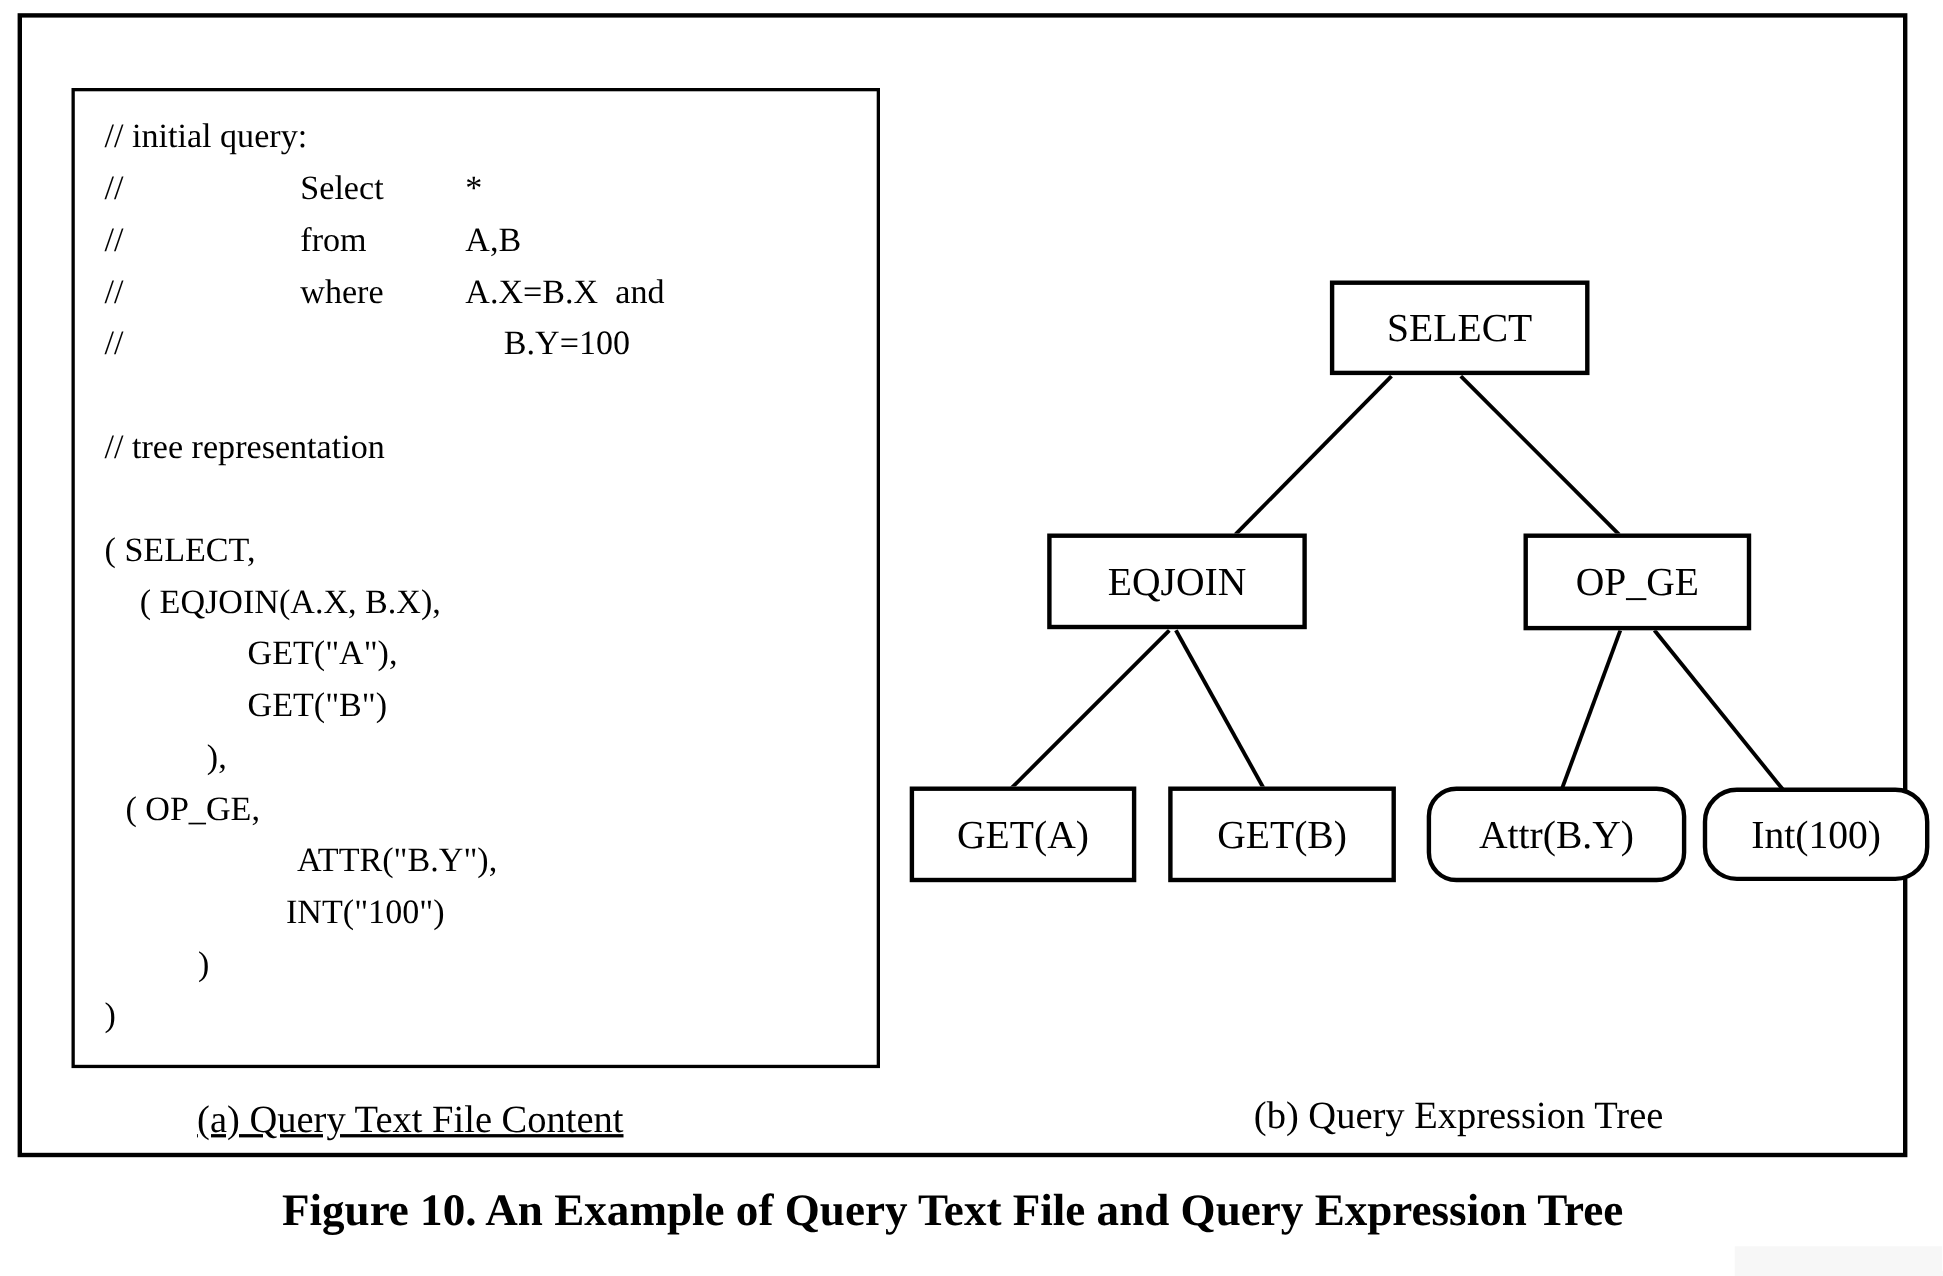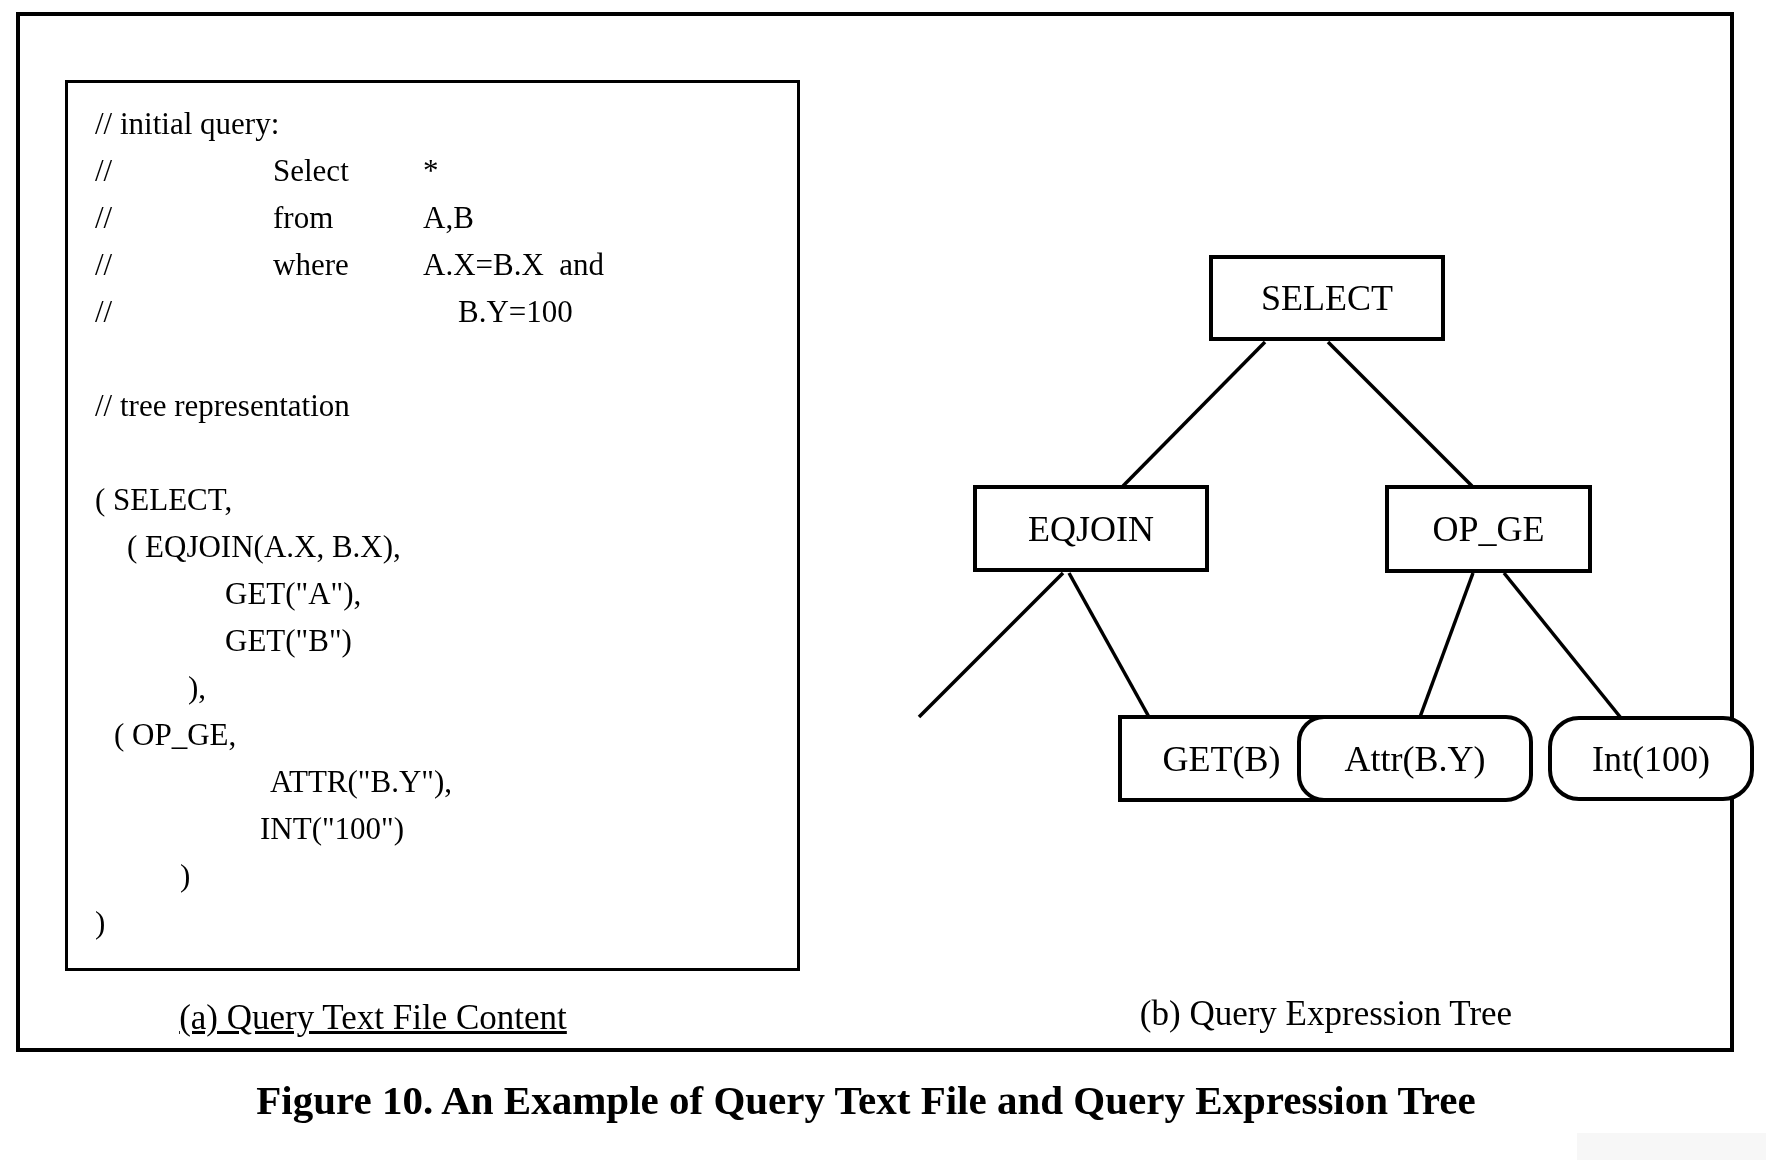--- a/index.html
+++ b/index.html
@@ -44,24 +44,24 @@
   .code-line:nth-child(15){padding-left:202px;}
   .code-line:nth-child(16){padding-left:192px;}
   .code-line:nth-child(17){padding-left:112px;}
   
   .tree-node{
     position:absolute;border:4px solid #000;box-sizing:border-box;
     background:#ffffff;display:flex;align-items:center;justify-content:center;
     font-size:36px;
   }
   #node-select {left:1189px;top:239px;width:236px;height:86px;}
-  #node-eqjoin {left:953px; top:469px;width:236px;height:87px;}
+  #node-eqjoin {left:932px; top:469px;width:236px;height:87px;}
   #node-op_ge  {left:1365px;top:469px;width:207px;height:88px;}
   #node-get_a  {left:807px; top:699px;width:206px;height:87px;}
-  #node-get_b  {left:1098px;top:699px;width:207px;height:87px;}
+  #node-get_b  {left:1042px;top:699px;width:207px;height:87px;}
   #node-attr_by{left:1277px;top:699px;width:236px;height:87px;border-radius:27px;}
   #node-int_100{left:1528px;top:700px;width:206px;height:85px;border-radius:31px;}
   #edges{position:absolute;left:0;top:0;width:1766px;height:1160px;pointer-events:none;}
   
   .panel-caption{
     position:absolute;font-size:35px;white-space:nowrap;transform:translateX(-50%);
   }
   #caption-a{left:353px;top:982px;text-decoration:underline;}
   #caption-b{left:1306px;top:978px;}
   #figure-caption{
@@ -151,20 +151,21 @@
       <line x1="1308" y1="326" x2="1452" y2="470" stroke="#000" stroke-width="3.5"></line>
       <line x1="1043" y1="557" x2="899" y2="701" stroke="#000" stroke-width="3.5"></line>
       <line x1="1049" y1="557" x2="1129" y2="701" stroke="#000" stroke-width="3.5"></line>
       <line x1="1453" y1="557" x2="1400" y2="701" stroke="#000" stroke-width="3.5"></line>
       <line x1="1484" y1="557" x2="1601" y2="702" stroke="#000" stroke-width="3.5"></line>
     </svg>
 
     <div class="tree-node" id="node-select">SELECT</div>
     <div class="tree-node" id="node-eqjoin">EQJOIN</div>
     <div class="tree-node" id="node-op_ge">OP_GE</div>
+    <div class="tree-node" id="node-get_a">GET(A)</div>
     <div class="tree-node" id="node-get_b">GET(B)</div>
     <div class="tree-node" id="node-attr_by">Attr(B.Y)</div>
     <div class="tree-node" id="node-int_100">Int(100)</div>
 
     <div class="panel-caption" id="caption-a">(a) Query Text File Content</div>
     <div class="panel-caption" id="caption-b">(b) Query Expression Tree</div>
   </div>
 
   <div id="figure-caption">Figure 10. An Example of Query Text File and Query Expression Tree</div>
 

